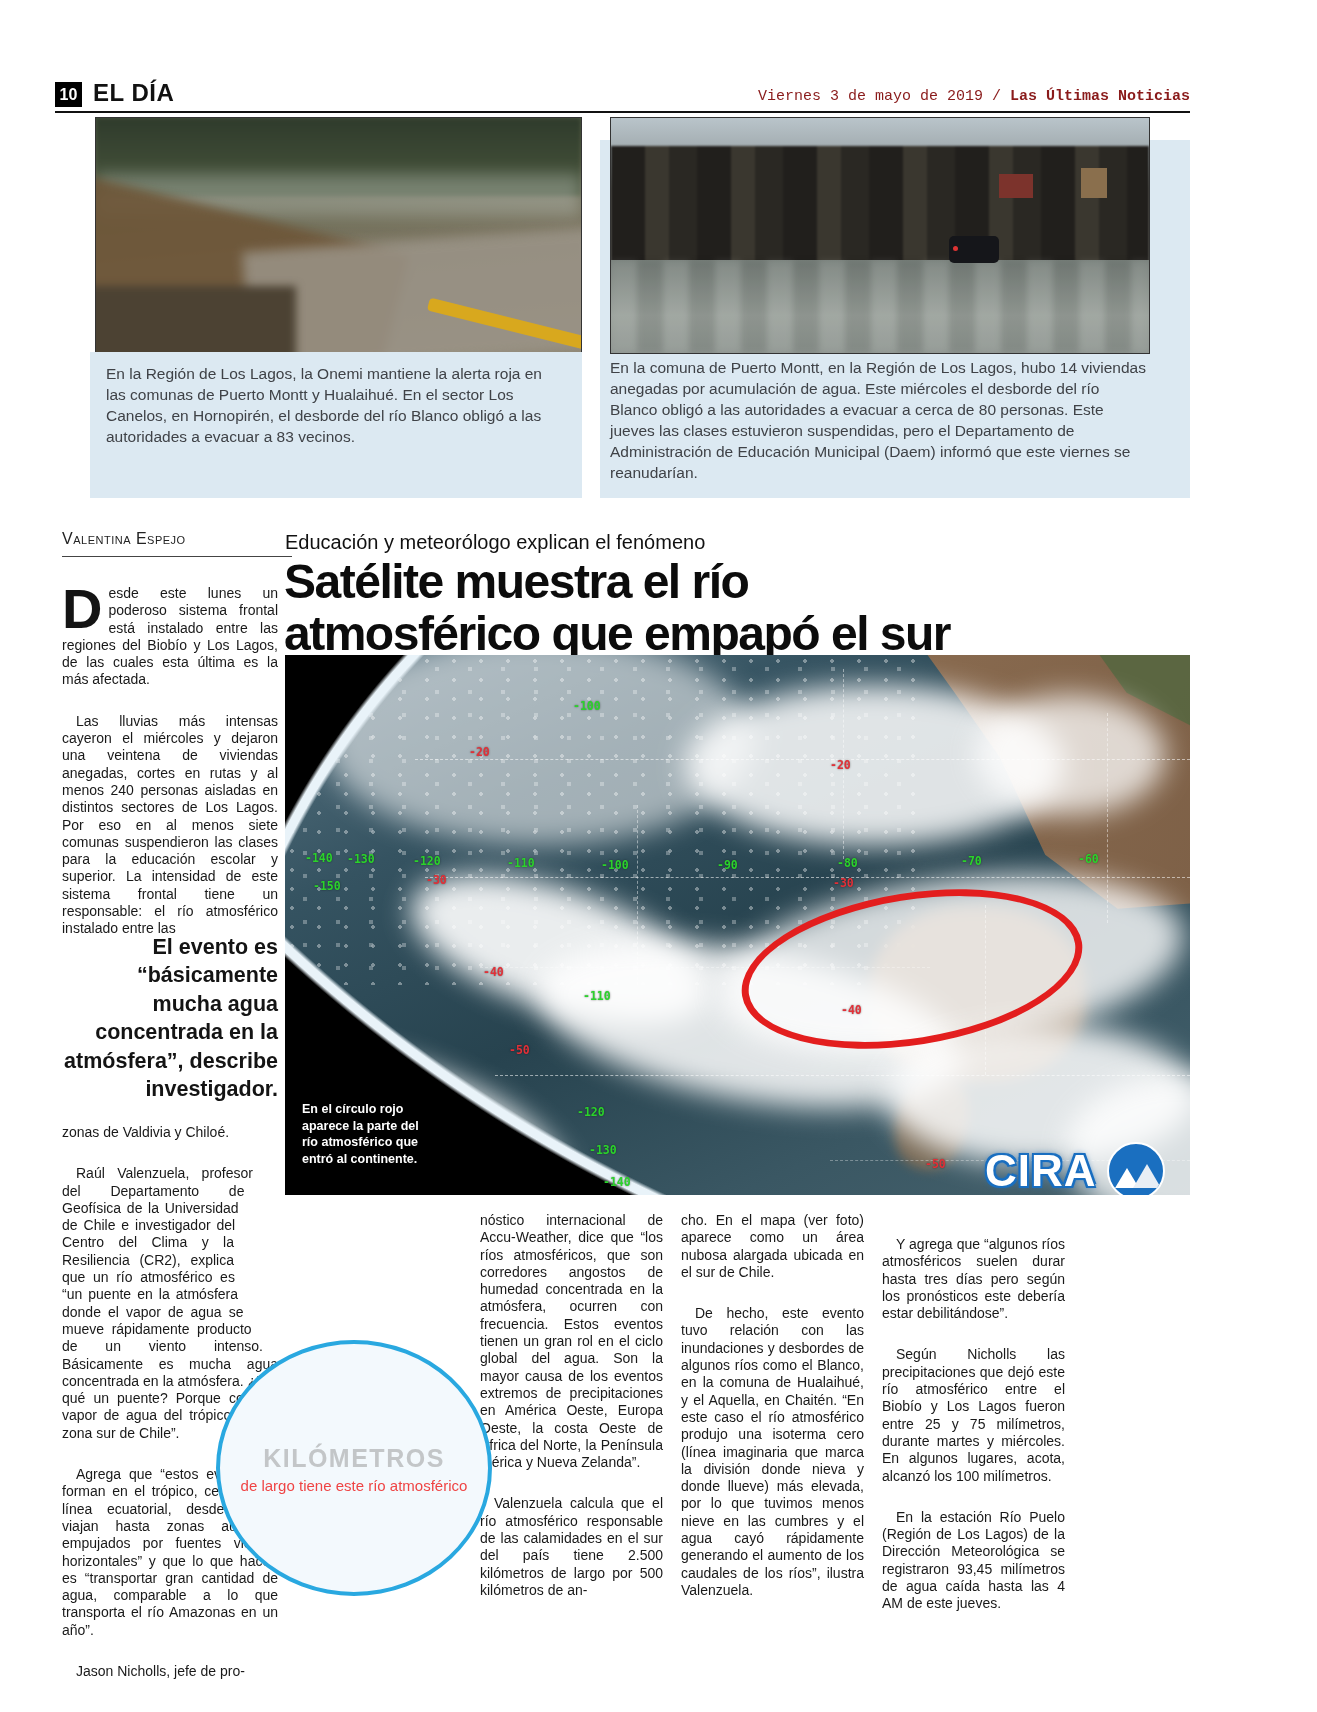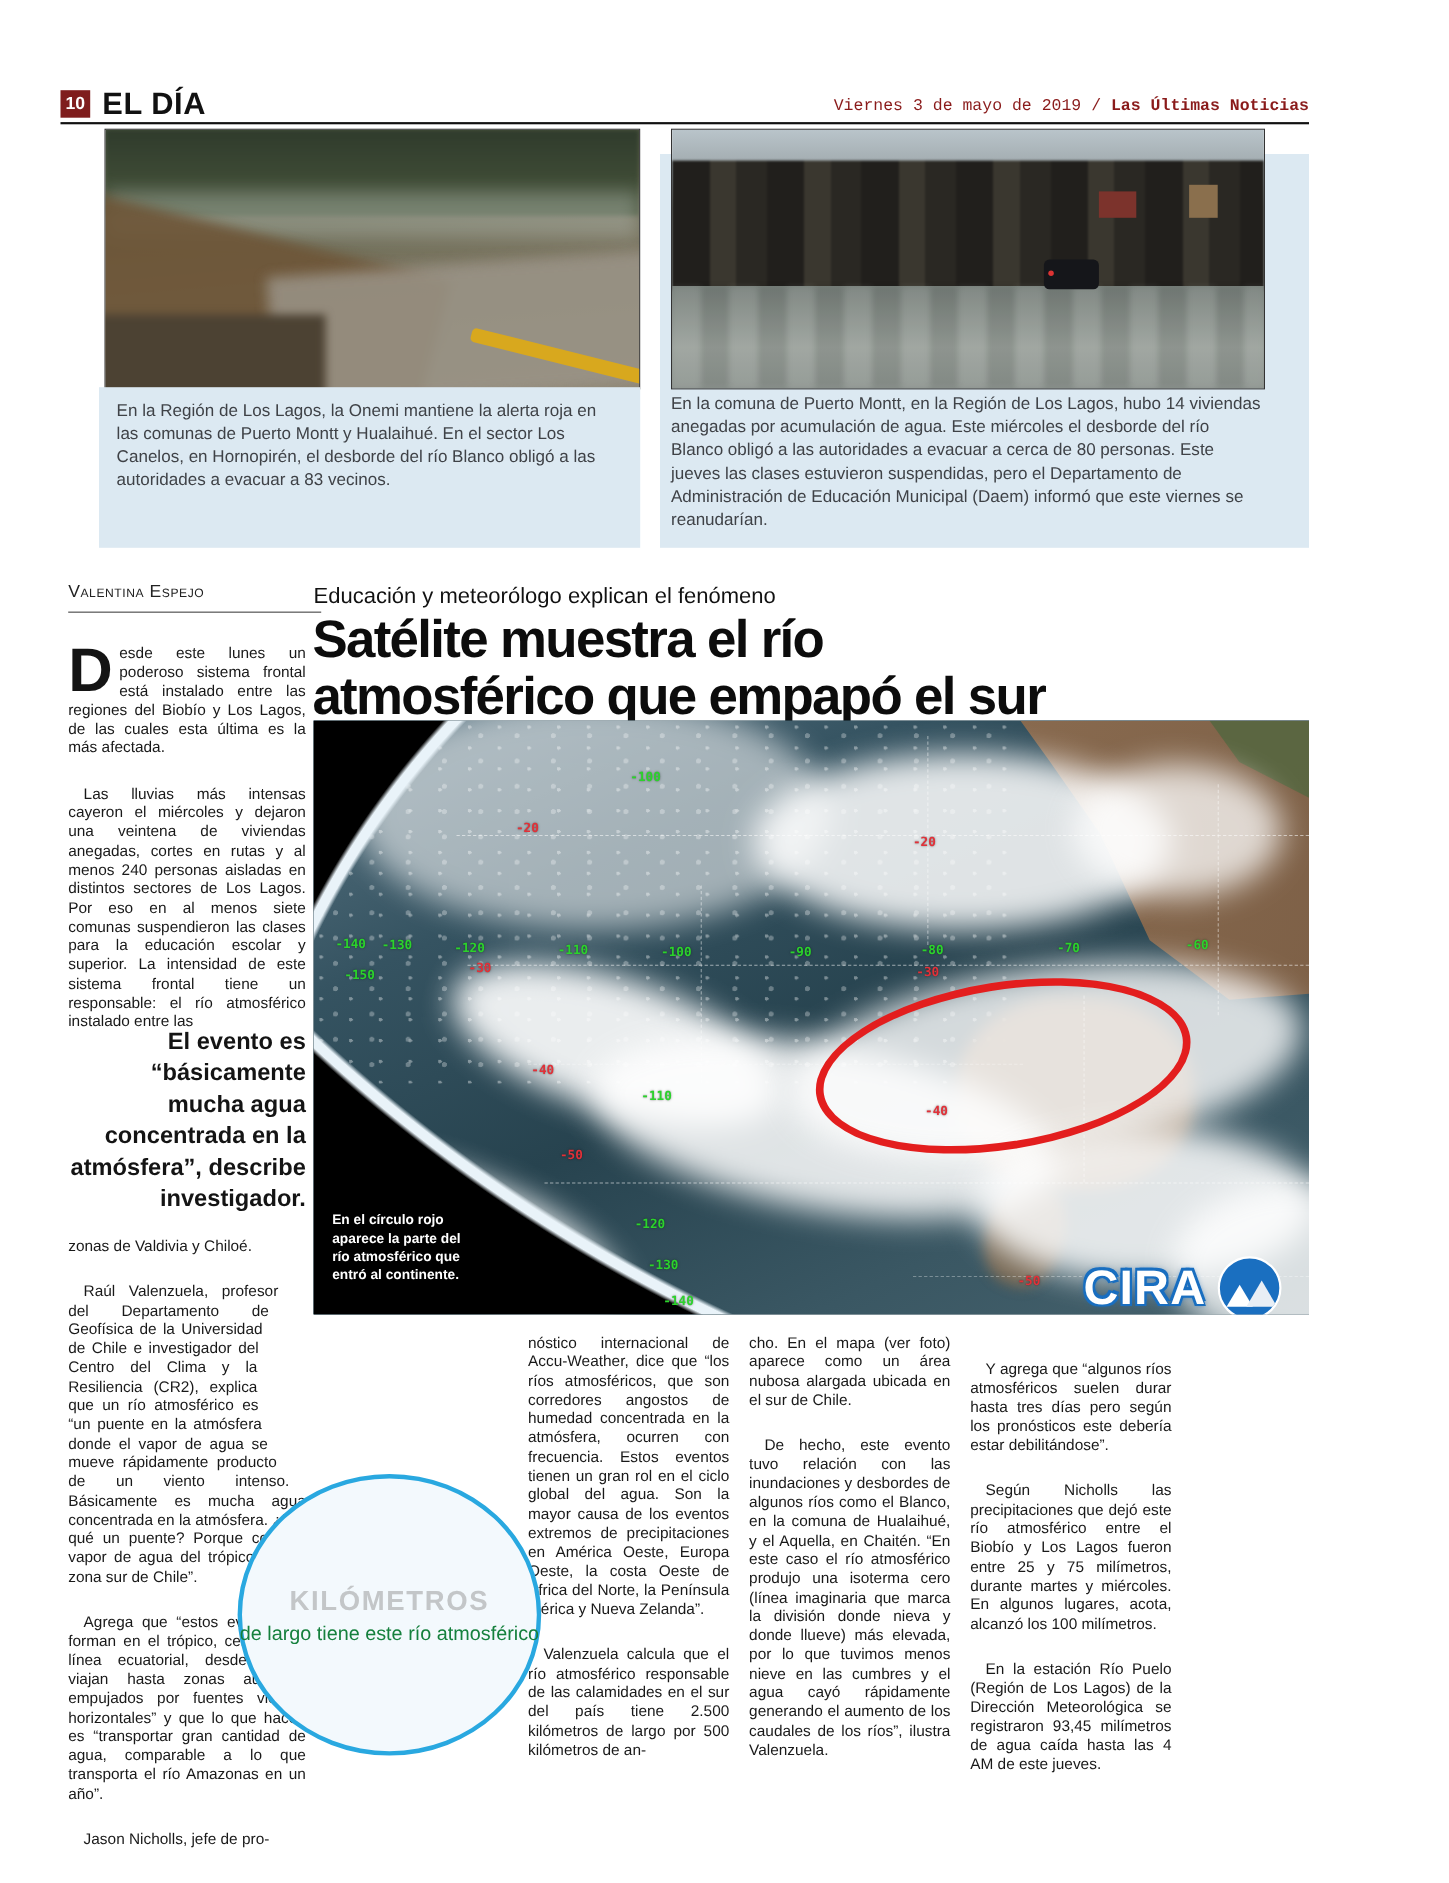--- a/index.html
+++ b/index.html
@@ -1,23 +1,23 @@
 <!DOCTYPE html>
 <html lang="es"><head>
 <meta charset="utf-8">
 <style>
   html,body{margin:0;padding:0;}
   body{width:1317px;height:1712px;background:#ffffff;position:relative;
        font-family:"Liberation Sans","DejaVu Sans",sans-serif;color:#1a1a1a;}
   .abs{position:absolute;}
 
   
-  .pagenum{left:55px;top:82px;width:27px;height:25px;background:#7f1d1d;color:#fff;
+  .pagenum{left:55px;top:82px;width:27px;height:25px;background:#000000;color:#fff;
            font-weight:bold;font-size:16px;display:flex;align-items:center;justify-content:center;}
-  .section-title{left:93px;top:79px;font-size:28px;font-weight:bold;letter-spacing:.5px;color:#111;}
+  .section-title{left:93px;top:79px;font-size:24px;font-weight:bold;letter-spacing:.5px;color:#111;}
   .dateline{right:127px;top:88px;font-size:15px;color:#8a1b1b;font-family:Liberation Mono, monospace;}
   .dateline b{font-weight:bold;}
   .header-rule{left:55px;top:111px;width:1135px;height:2px;background:#111;}
 
   
   .photoL{left:95px;top:117px;width:485px;height:235px;overflow:hidden;border:1px solid #333;}
   .photoL .base{position:absolute;inset:0;background:linear-gradient(175deg,#46523d 0%,#5c6048 28%,#7d7763 55%,#8d8572 100%);}
   .photoL .forest{position:absolute;left:0;top:0;width:100%;height:78px;background:linear-gradient(#2f3b2c,#49563c);filter:blur(2px);}
   .photoL .mist{position:absolute;left:0;top:56px;width:100%;height:42px;background:#cfd6d2;opacity:.35;filter:blur(8px);}
   .photoL .mud{position:absolute;left:-30px;top:96px;width:330px;height:150px;background:#6e5638;opacity:.9;filter:blur(5px);transform:rotate(14deg);}
@@ -62,21 +62,21 @@
                  shape-outside:circle(140px at 158px 129px);}
   .col2{left:480px;top:1212px;width:183px;}
   .col3{left:681px;top:1212px;width:183px;}
   .col4{left:882px;top:1212px;width:183px;}
 
   
   .bigcircle{left:216px;top:1340px;width:268px;height:248px;border:4px solid #29a8e0;border-radius:50%;
              background:#f3f9fd;z-index:3;display:flex;flex-direction:column;align-items:center;justify-content:center;}
   .bn-value{font-size:76px;font-weight:bold;color:#b2b5b7;line-height:.9;letter-spacing:1px;}
   .bn-unit{font-size:25px;font-weight:bold;color:#c3c6c8;letter-spacing:1.5px;margin-top:2px;}
-  .bn-cap{font-size:18px;color:#15803d;margin-top:4px;white-space:nowrap;}
+  .bn-cap{font-size:15px;color:#ef4444;margin-top:4px;white-space:nowrap;}
 
   
   .sat{left:285px;top:655px;width:905px;height:540px;overflow:hidden;background:#27434f;}
   .sat .ocean{position:absolute;inset:0;
       background:linear-gradient(155deg,#5a7583 0%,#355361 26%,#27434f 52%,#3a5763 78%,#46626d 100%);}
   .cloud{position:absolute;background:#fff;border-radius:50%;filter:blur(14px);}
   .speckle{position:absolute;left:0;top:0;width:640px;height:330px;opacity:.5;
       background:radial-gradient(circle 3px at 7px 6px,rgba(255,255,255,.75) 55%,transparent 60%),
                  radial-gradient(circle 4px at 20px 14px,rgba(255,255,255,.6) 55%,transparent 60%);
       background-size:27px 19px,33px 23px;}

